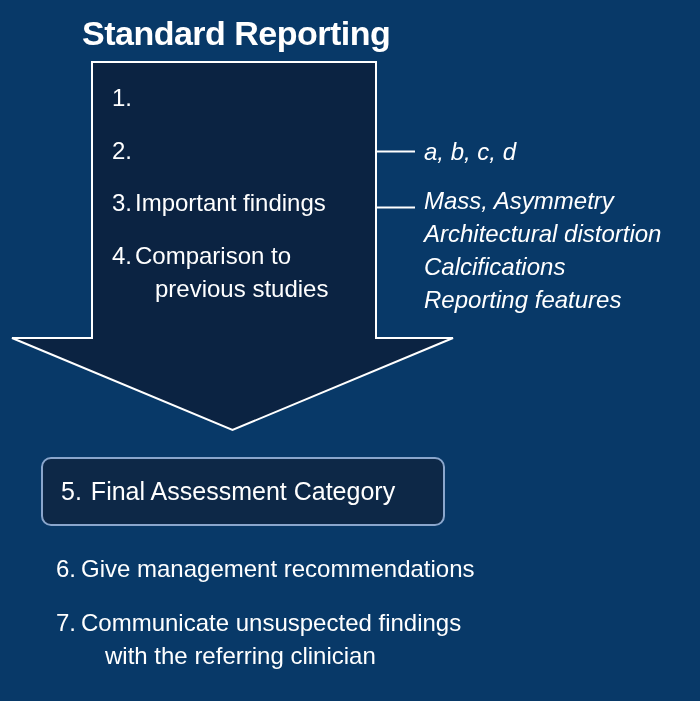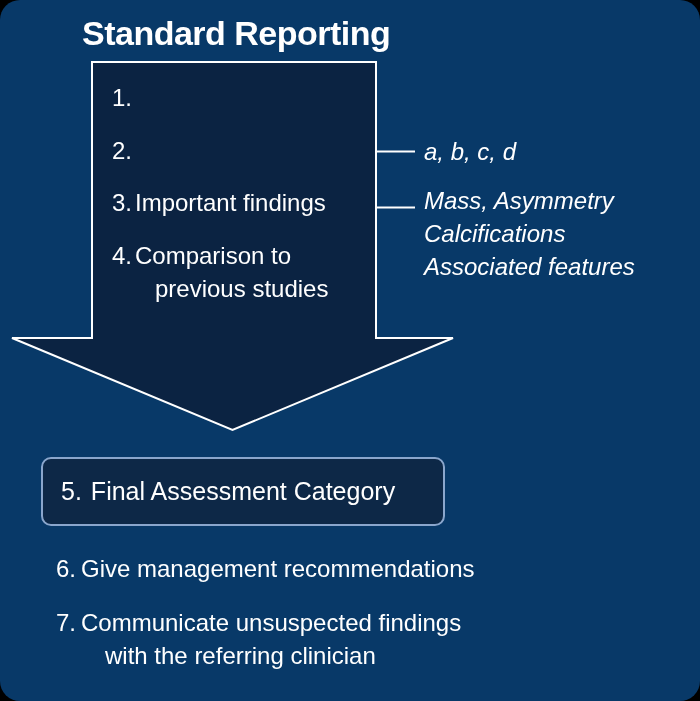--- a/index.html
+++ b/index.html
@@ -5,21 +5,20 @@
   :root{
     --bg:#083968; --shape-fill:#0b2342; --shape-outline:#ffffff;
     --box5-fill:#0d2847; --box5-border:#8aa6cc; --text:#ffffff;
   }
   html,body{margin:0;padding:0;background:#000;}
   .stage{
     position:relative;width:700px;height:701px;overflow:hidden;
     background:var(--bg);
     font-family:"Liberation Sans", sans-serif;
     color:var(--text);
-    border-radius:20px;
   }
   .stage svg{position:absolute;left:0;top:0;}
   .arrow{fill:var(--shape-fill);stroke:var(--shape-outline);stroke-width:2;stroke-linejoin:miter;}
   .conn{stroke:var(--shape-outline);stroke-width:1.8;}
   .abs{position:absolute;}
   .title{
     left:82px;top:14px;font-size:34px;font-weight:700;letter-spacing:-0.5px;
     white-space:nowrap;
   }
   .li{font-size:24px;line-height:33px;display:flex;align-items:flex-start;}
@@ -74,22 +73,23 @@
   </div>
   <div class="abs li flow-li" style="top:239px">
     <span class="num">4.</span>
     <span class="lbl wrap4">Comparison to previous studies</span>
   </div>
 
   <div class="abs annot" style="left:424px;top:135px">a, b, c, d</div>
 
   <div class="abs annot" style="left:424px;top:184px">
     <div>Mass, Asymmetry</div>
+    <div>Architectural distortion</div>
     <div>Calcifications</div>
-    <div>Associated features</div>
+    <div>Reporting features</div>
   </div>
 
   <div class="abs box5">
     <span class="num">5.</span>
     <span class="lbl">Final Assessment Category</span>
   </div>
 
   <div class="abs li foot-li" style="top:552px">
     <span class="num">6.</span>
     <span class="lbl">Give management recommendations</span>

